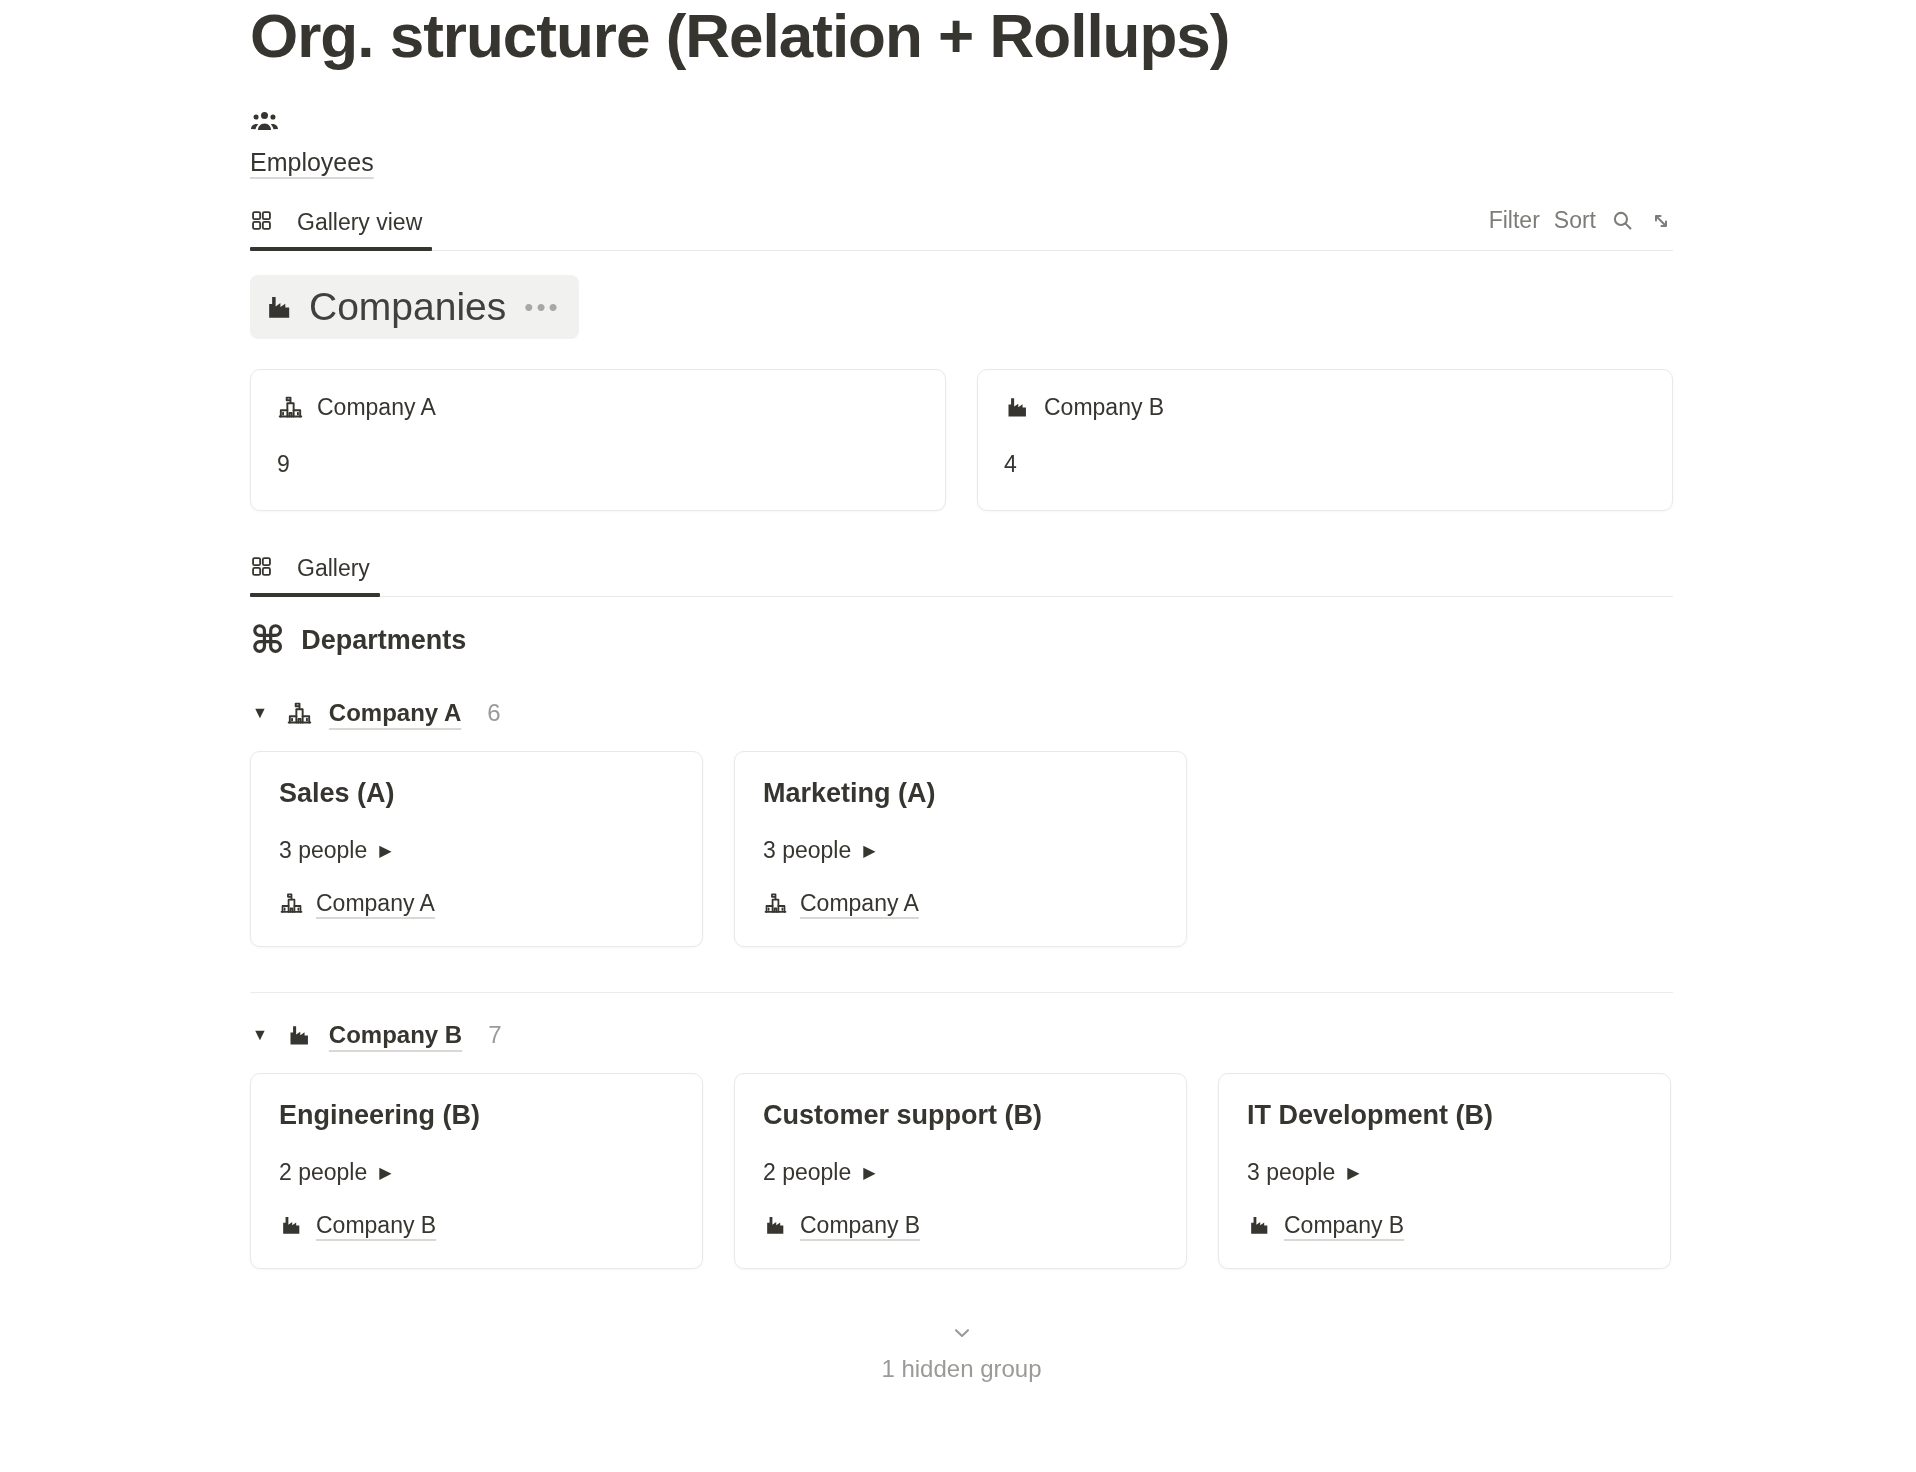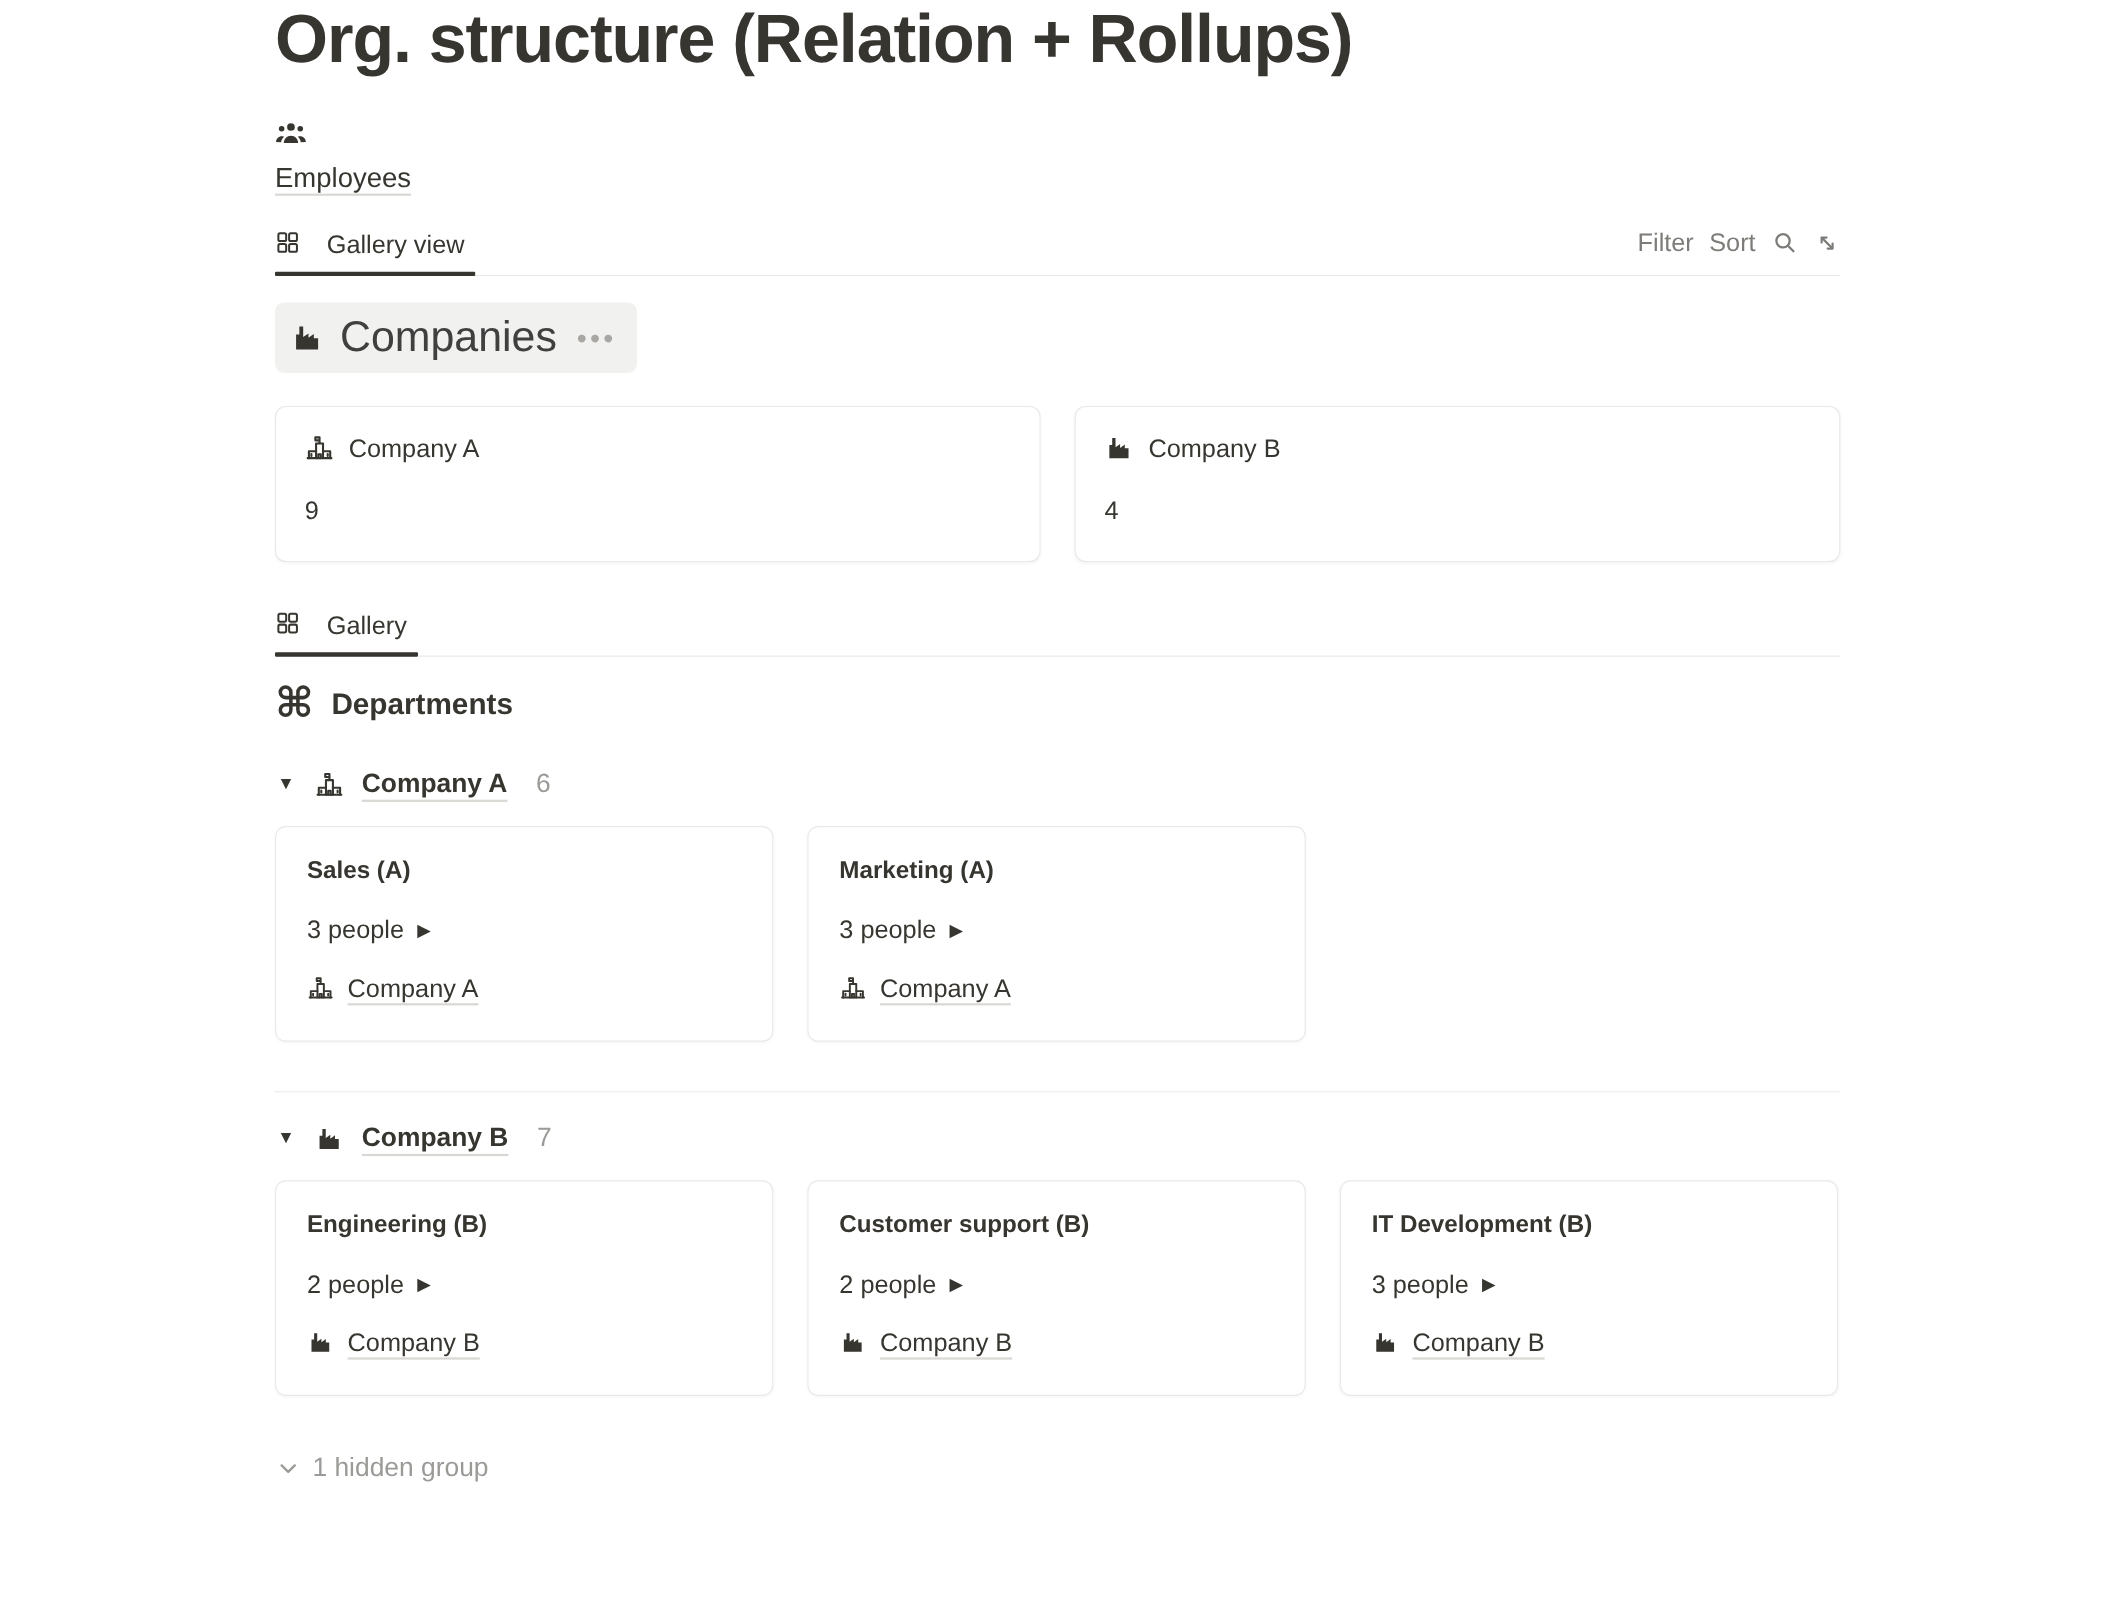--- a/index.html
+++ b/index.html
@@ -54,30 +54,30 @@
   
   .dept-group-row { margin-top:40px; display:flex; align-items:center; gap:16px; }
   .dept-group-row.second { margin-top:28px; }
   .tri { font-size:16px; color:#37352F; cursor:pointer; padding:4px 2px; }
   .group-link { font-size:24px; font-weight:600; color:#37352F; text-decoration:underline;
                 text-decoration-color:#d9d8d4; text-decoration-thickness:2px; text-underline-offset:7px; cursor:pointer; }
   .group-count { font-size:24px; color:#9b9a97; margin-left:10px; }
 
   .row-depts { margin-top:24px; }
   .dept-card { width:453px; height:196px; padding:26px 28px; }
-  .dept-title { font-size:22px; font-weight:600; color:#37352F; }
+  .dept-title { font-size:27px; font-weight:600; color:#37352F; }
   .people-row { margin-top:28px; display:flex; align-items:center; gap:12px; font-size:23px; color:#37352F; cursor:pointer; }
   .people-tri { font-size:16px; color:#37352F; }
   .company-link-row { margin-top:26px; display:flex; align-items:center; gap:12px; }
   .company-link { font-size:23px; color:#37352F; text-decoration:underline; text-decoration-color:#d9d8d4;
                   text-decoration-thickness:2px; text-underline-offset:6px; cursor:pointer; }
 
   .groups-divider { margin-top:45px; border:none; border-top:1px solid #edece9; height:0; }
 
-  .hidden-group-row { margin-top:52px; display:flex; align-items:center; gap:10px; color:#9b9a97; cursor:pointer; }
+  .hidden-group-row { margin-top:52px; display:flex; align-items:center; gap:10px; color:#9b9a97; cursor:pointer;flex-direction:column; }
   .hidden-group-label { font-size:24px; color:#9b9a97; }
 
   .dark { color:#37352F; }
 </style>
 </head>
 <body>
 
 <svg width="0" height="0" style="position:absolute" aria-hidden="true">
   <defs>
     <symbol id="i-people" viewBox="0 0 24 24">

